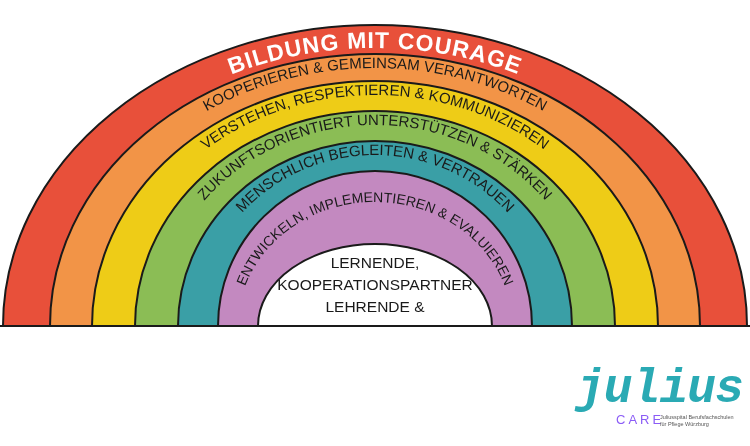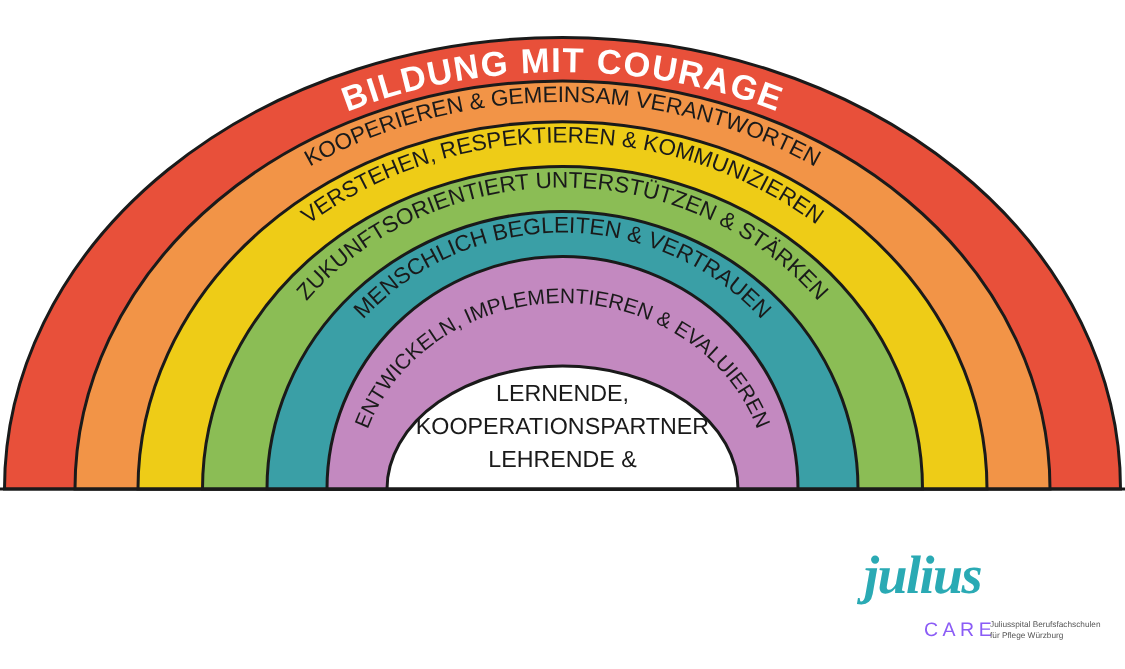--- a/index.html
+++ b/index.html
@@ -1,20 +1,20 @@
 <!DOCTYPE html>
 <html><head>
 <meta charset="utf-8">
 <style>
   html, body { margin:0; padding:0; background:#ffffff; }
   body { width:750px; height:446px; position:relative; overflow:hidden; font-family:"DejaVu Sans", sans-serif; }
   #rainbow { position:absolute; left:0; top:0; }
   .center-text { position:absolute; left:275px; top:252px; width:200px; text-align:center; font-family:"Liberation Sans", sans-serif; font-size:15.5px; line-height:22px; color:#1a1a1a; }
   .logo { position:absolute; left:570px; top:362px; width:180px; height:84px; }
-  .logo-word { position:absolute; left:6px; top:0px; font-family:Liberation Serif, serif; font-style:italic; font-size:36px; color:#2aaab4; letter-spacing:-1px; font-weight:bold; }
+  .logo-word { position:absolute; left:6px; top:0px; font-family:Liberation Mono, monospace; font-style:italic; font-size:48px; color:#2aaab4; letter-spacing:-1px; font-weight:bold; }
   .logo-care { position:absolute; left:46px; top:50px; font-family:"Liberation Sans", sans-serif; font-size:13px; letter-spacing:3px; color:#8b5cf6; }
   .logo-sub { position:absolute; left:90px; top:52px; font-family:"Liberation Sans", sans-serif; font-size:5.5px; line-height:7px; color:#555; width:90px; }
 </style>
 </head>
 <body>
 
 <svg id="rainbow" width="750" height="446" viewBox="0 0 750 446">
   <defs>
     <path id="p0" d="M 38,326 A 337,278 0 0 1 712,326"></path>
     <path id="p1" d="M 71,326 A 304,258 0 0 1 679,326"></path>

